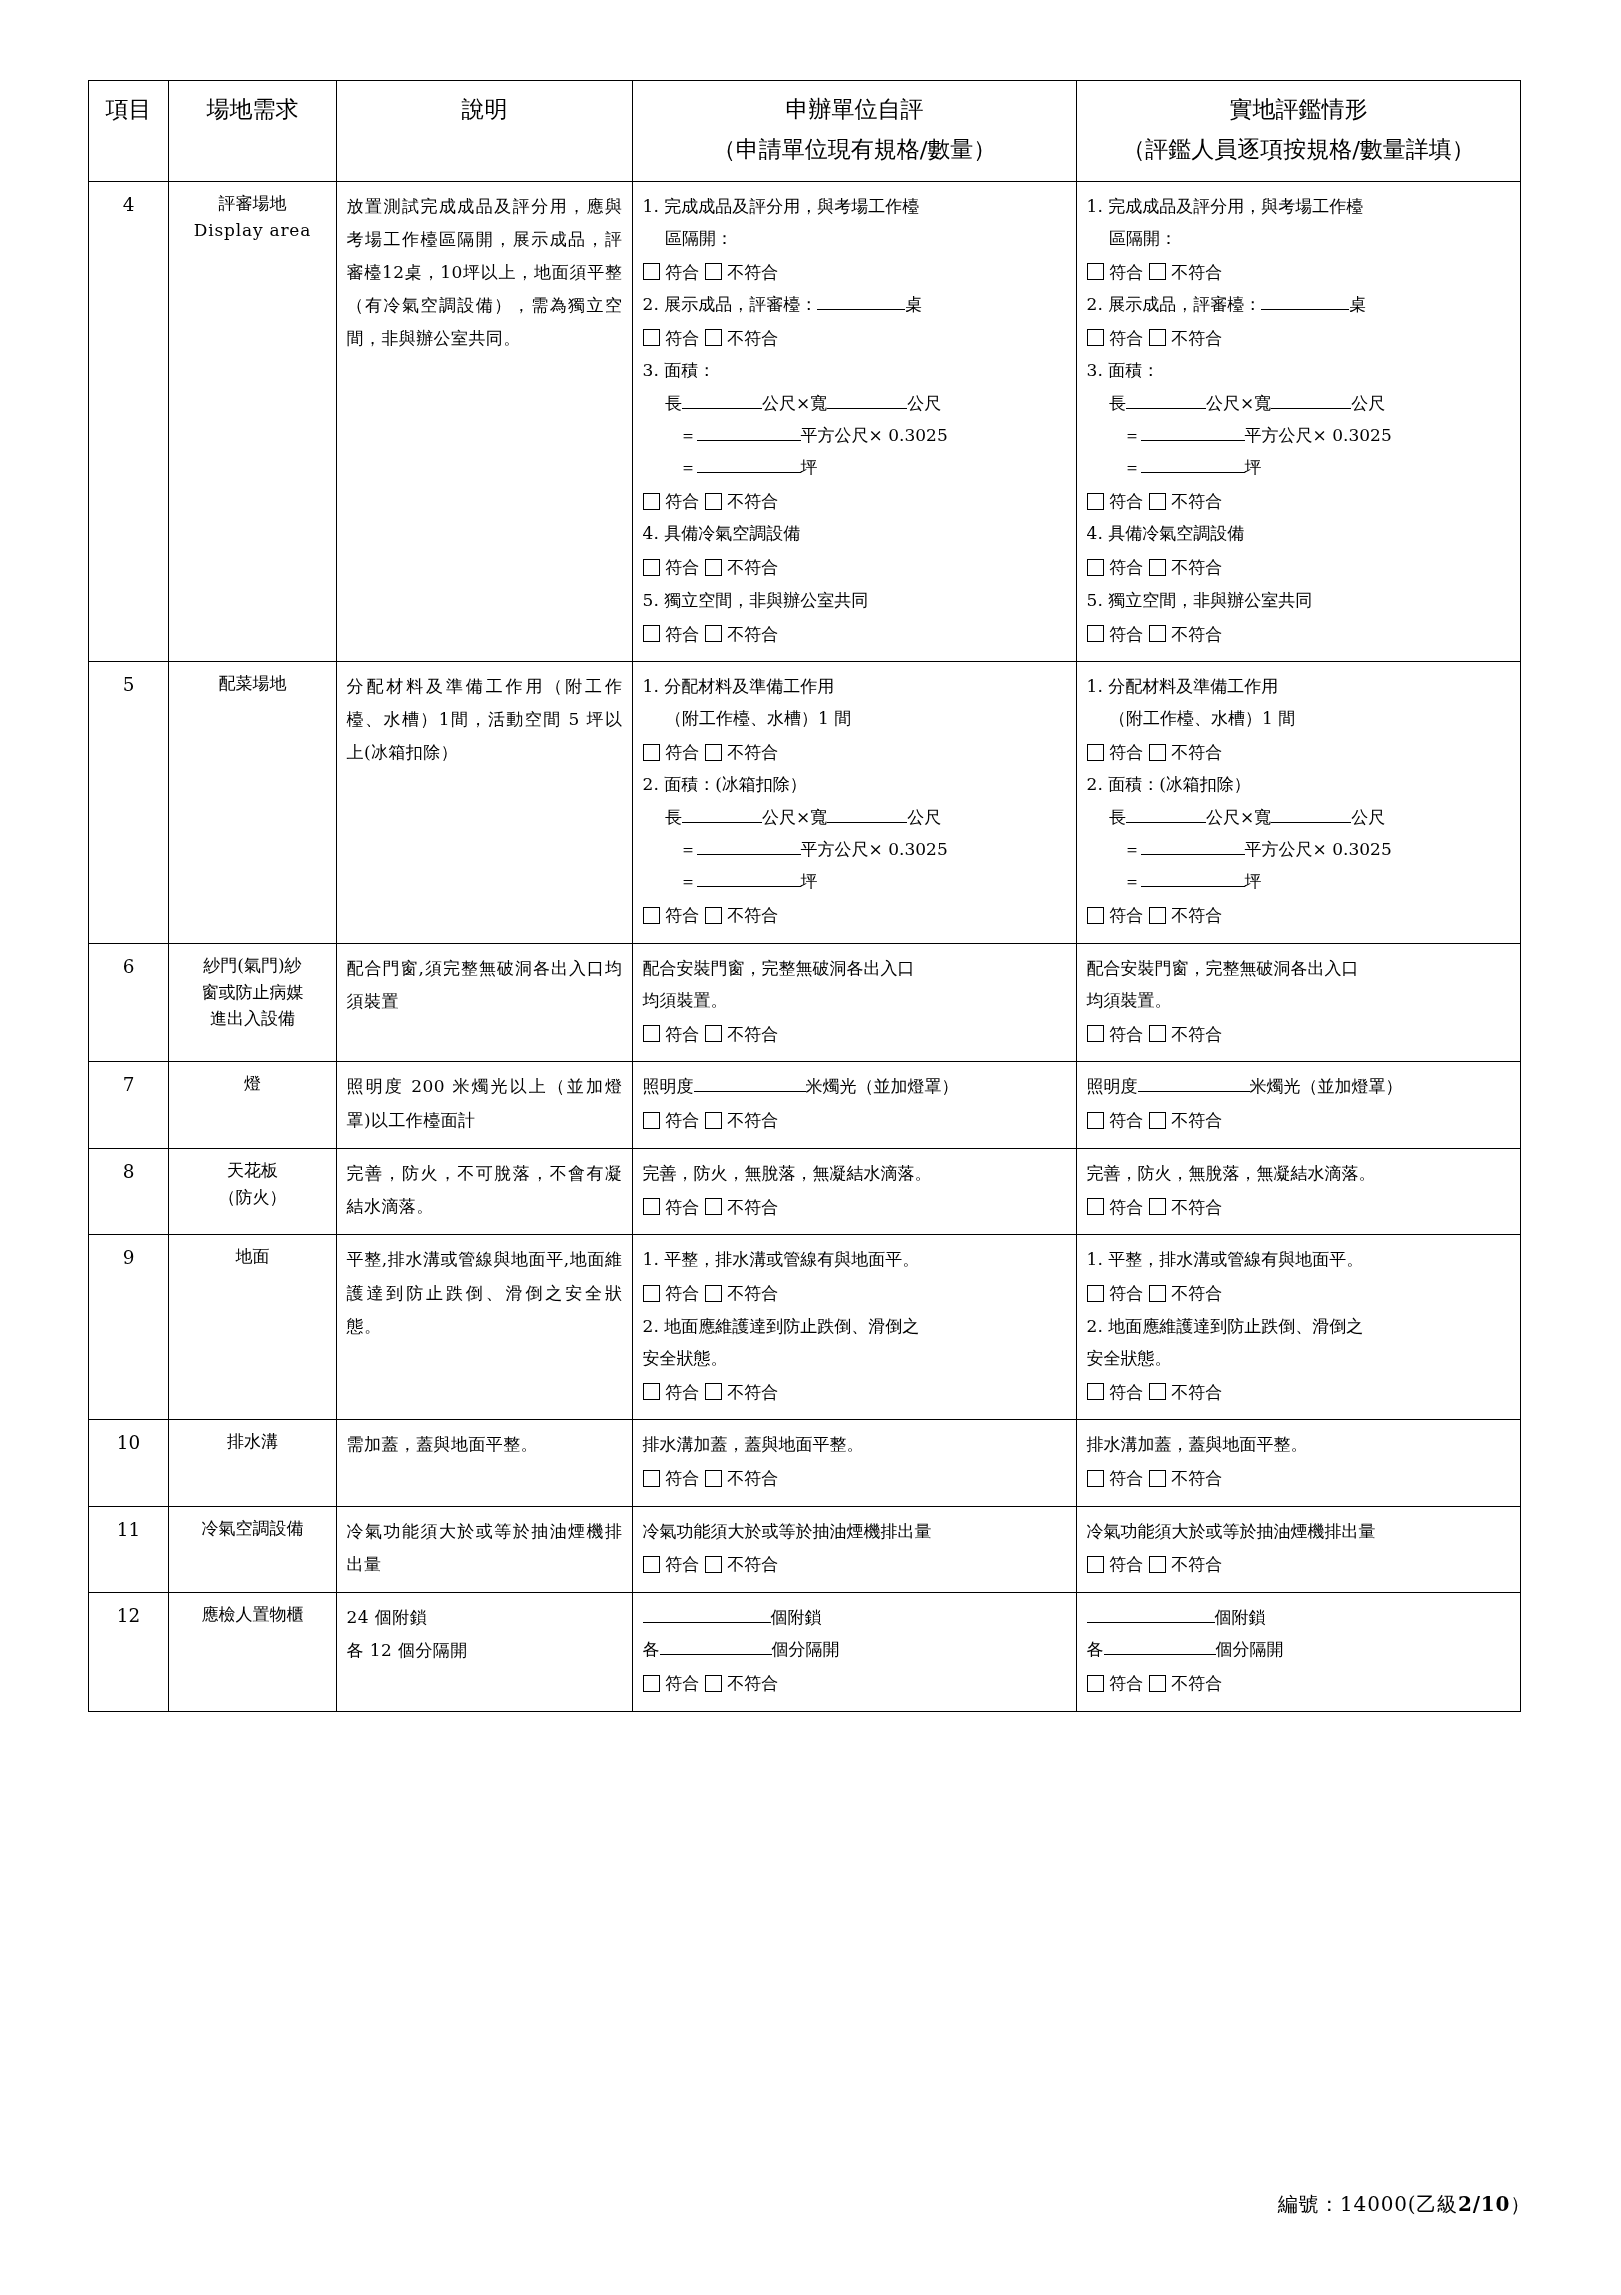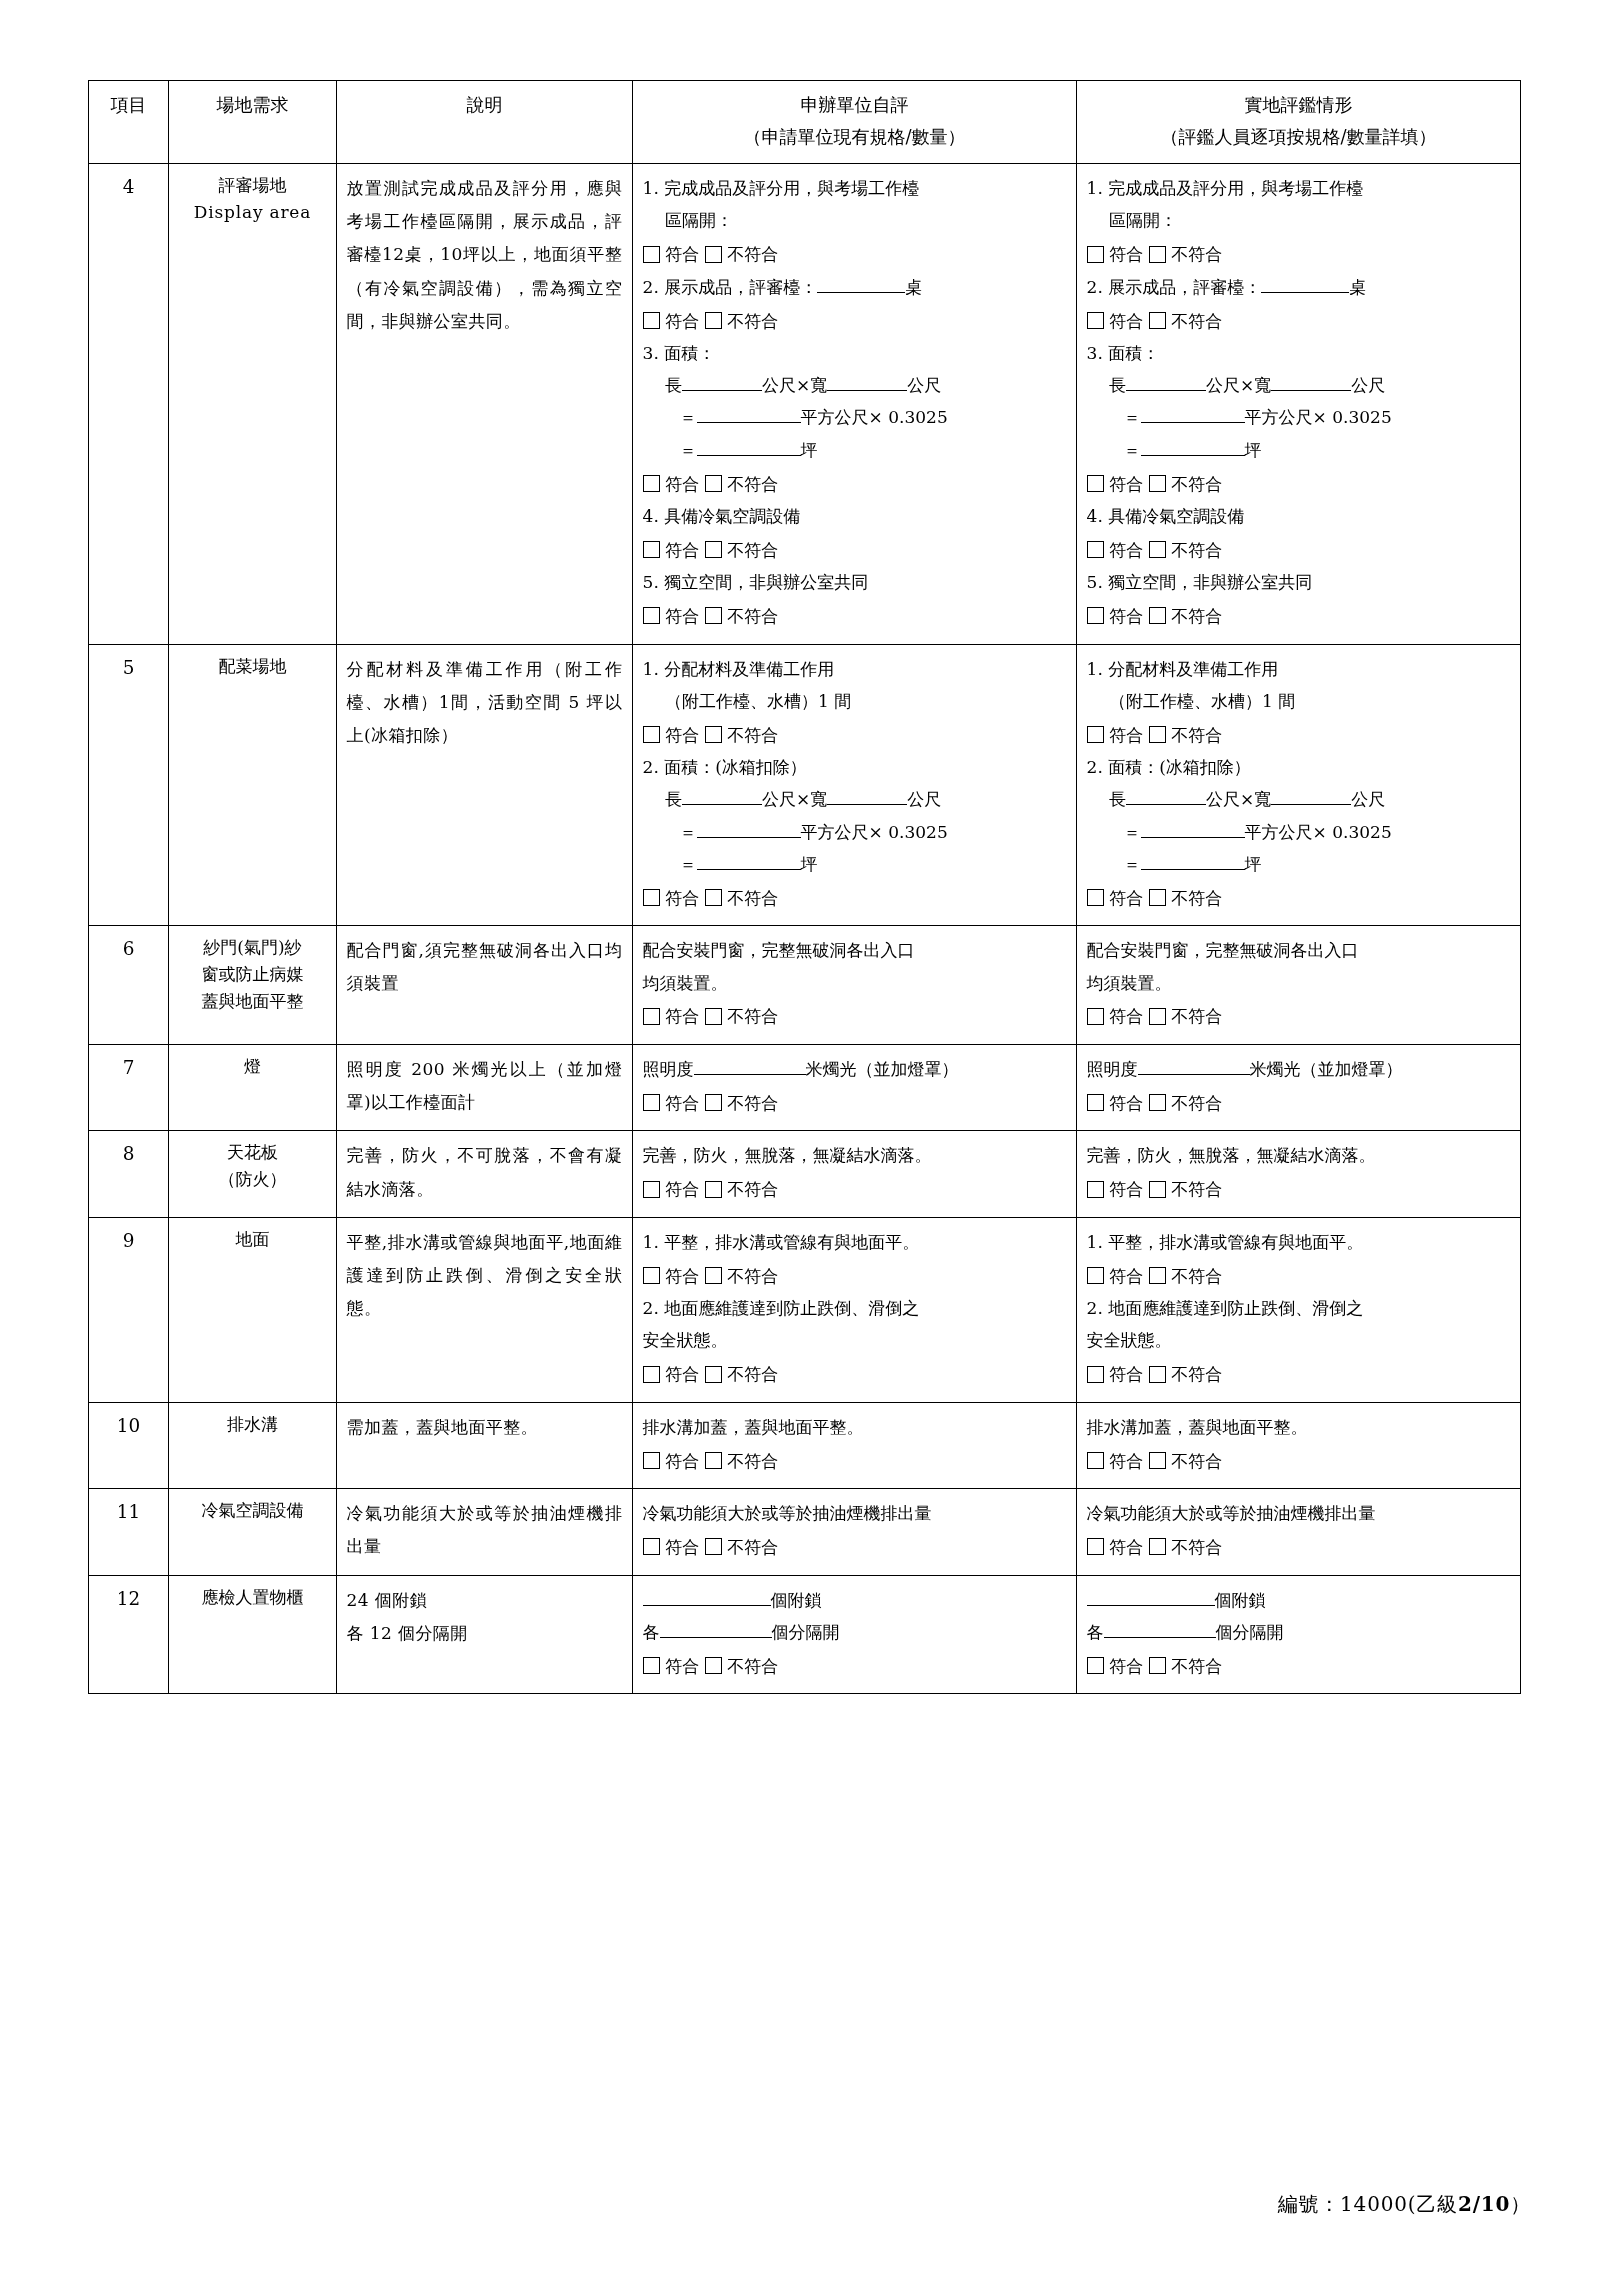--- a/index.html
+++ b/index.html
@@ -33,21 +33,21 @@
   col.c-item{width:80px;}
   col.c-req{width:168px;}
   col.c-desc{width:296px;}
   col.c-self{width:444px;}
   col.c-eval{width:444px;}
 
   .head td{
     text-align:center;
     vertical-align:middle;
     padding:13px 6.4px;
-    font-size:18px;
+    font-size:23px;
     line-height:1.75;
   }
   .head .two-line{display:block;}
 
   .cell-center{
     text-align:center;
     vertical-align:middle;
   }
   .cell-mid{vertical-align:middle;margin-left:15px;}
   .num{font-family:"DejaVu Serif","Liberation Serif",serif;font-size:18.4px;}
@@ -228,21 +228,21 @@
           <span class="opt second"><span class="cb"></span><span>不符合</span></span>
         </span>
       </td>
     </tr>
 
     <tr>
       <td class="cell-center num">6</td>
       <td class="cell-center">
         <div>紗門(氣門)紗</div>
         <div>窗或防止病媒</div>
-        <div>蓋與地面平整</div>
+        <div>進出入設備</div>
       </td>
       <td class="desc cell-mid">配合門窗,須完整無破洞各出入口均須裝置</td>
       <td class="listwrap">
         <span class="li">配合安裝門窗，完整無破洞各出入口</span>
         <span class="li">均須裝置。</span>
         <span class="cbrow">
           <span class="opt"><span class="cb"></span><span>符合</span></span>
           <span class="opt second"><span class="cb"></span><span>不符合</span></span>
         </span>
       </td>

